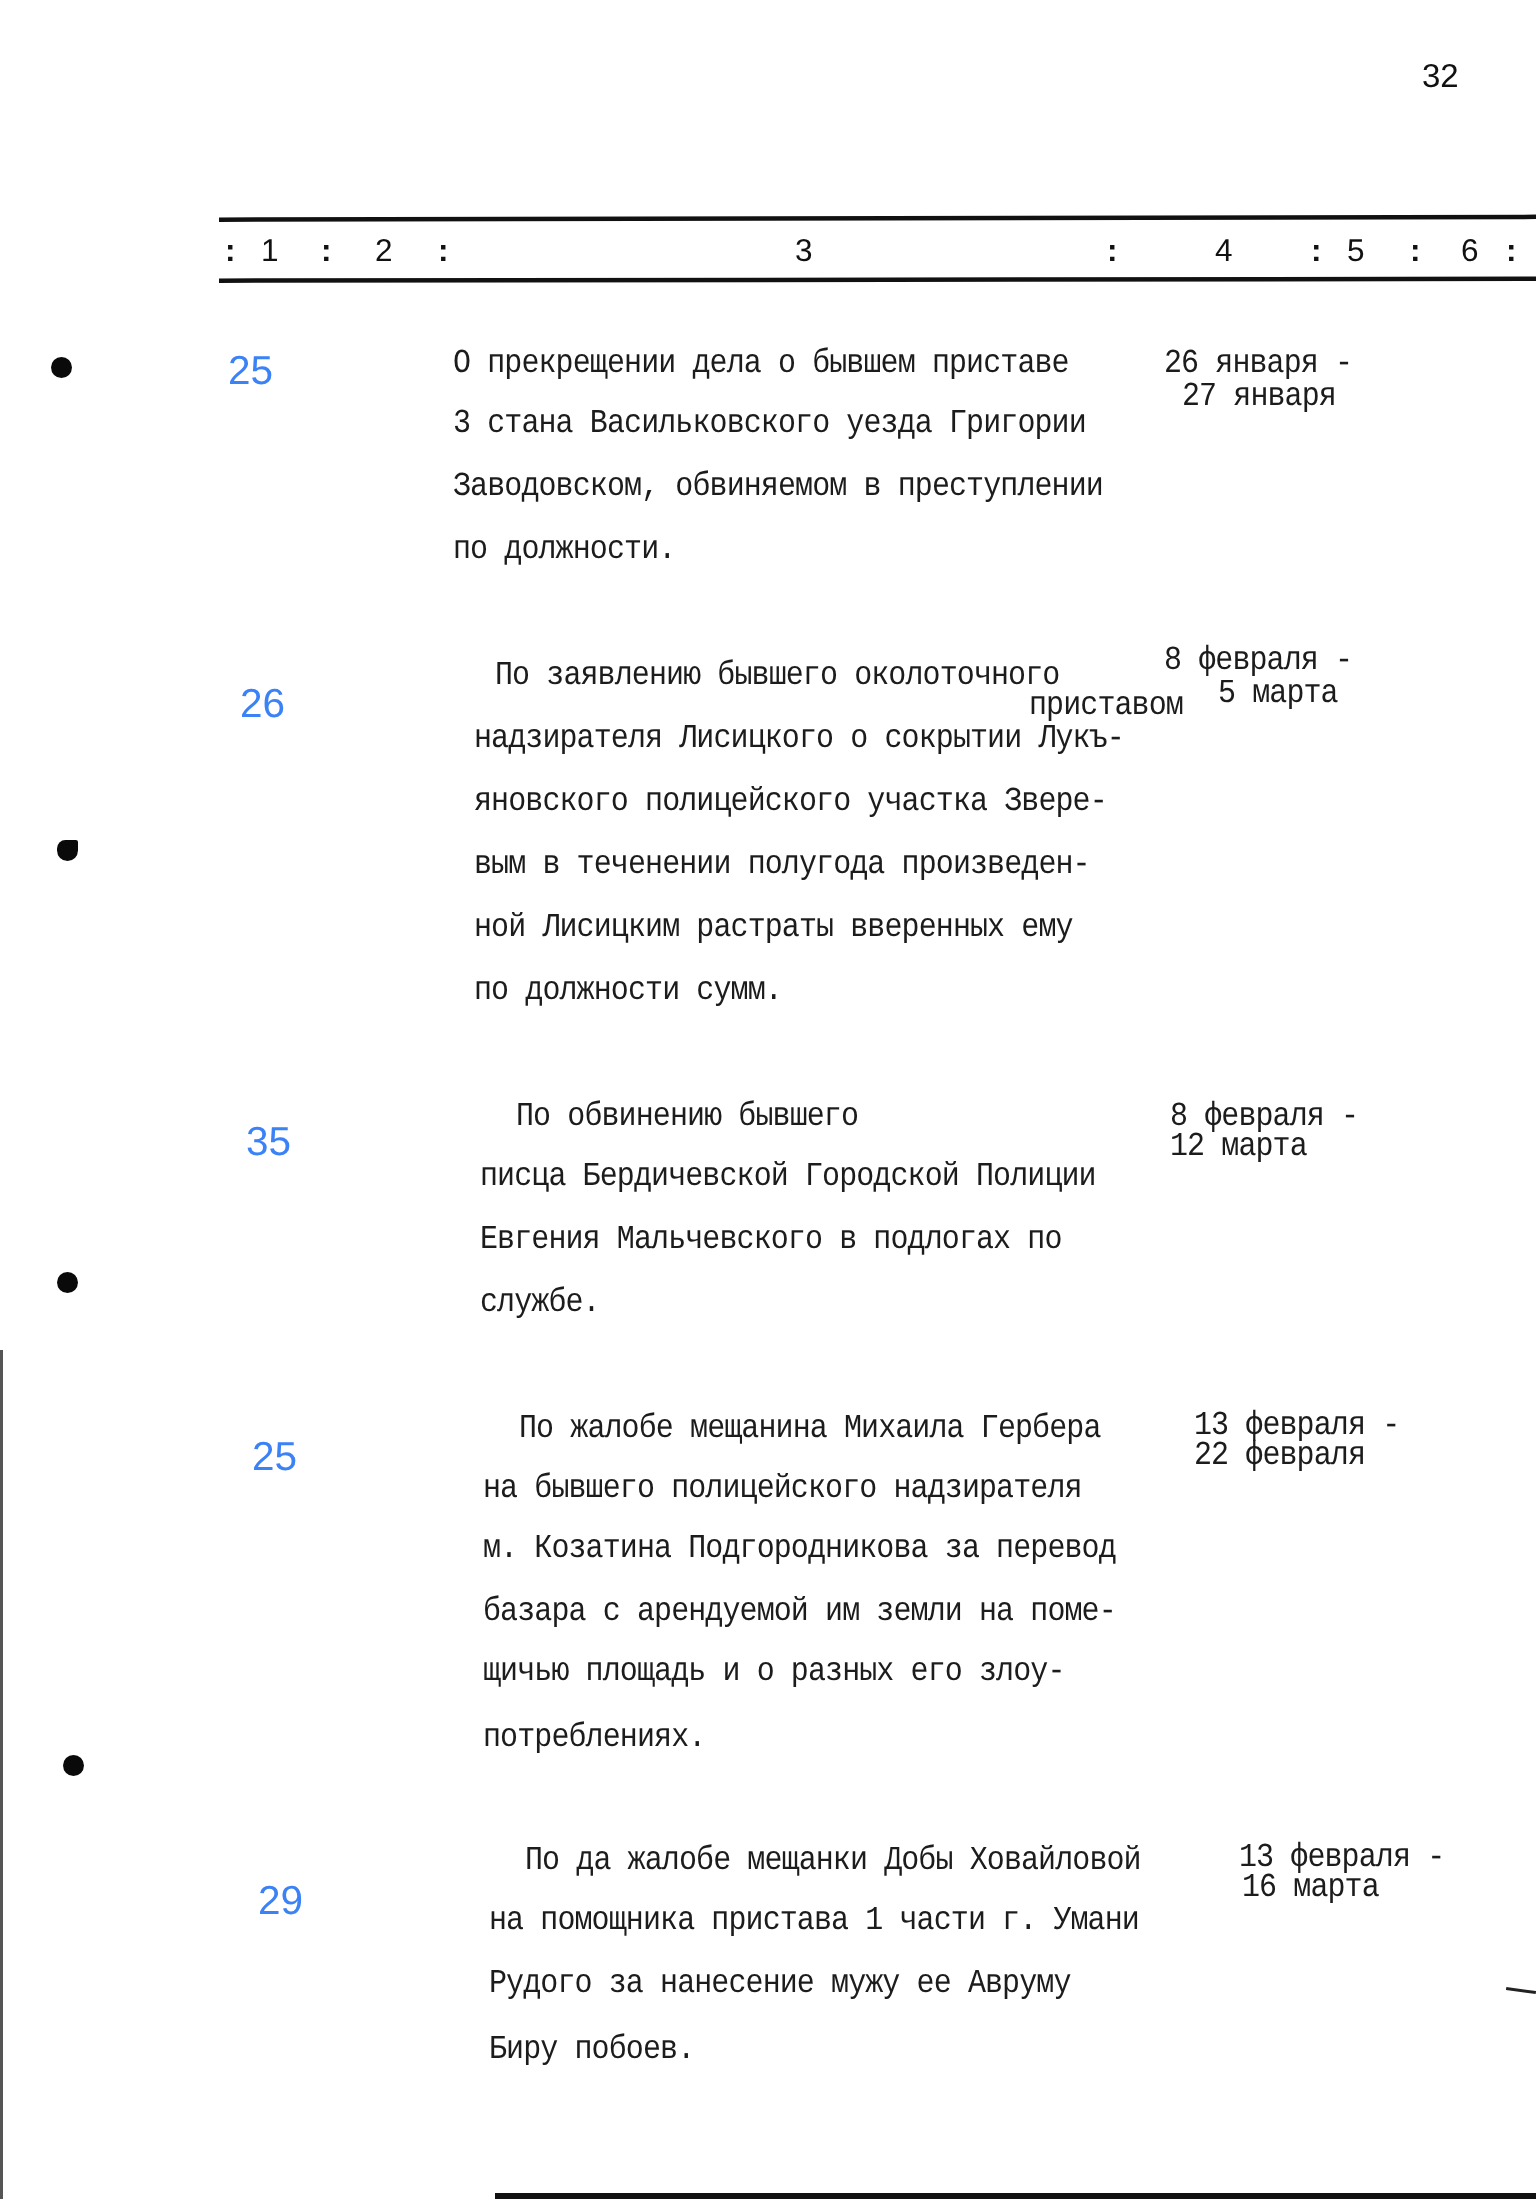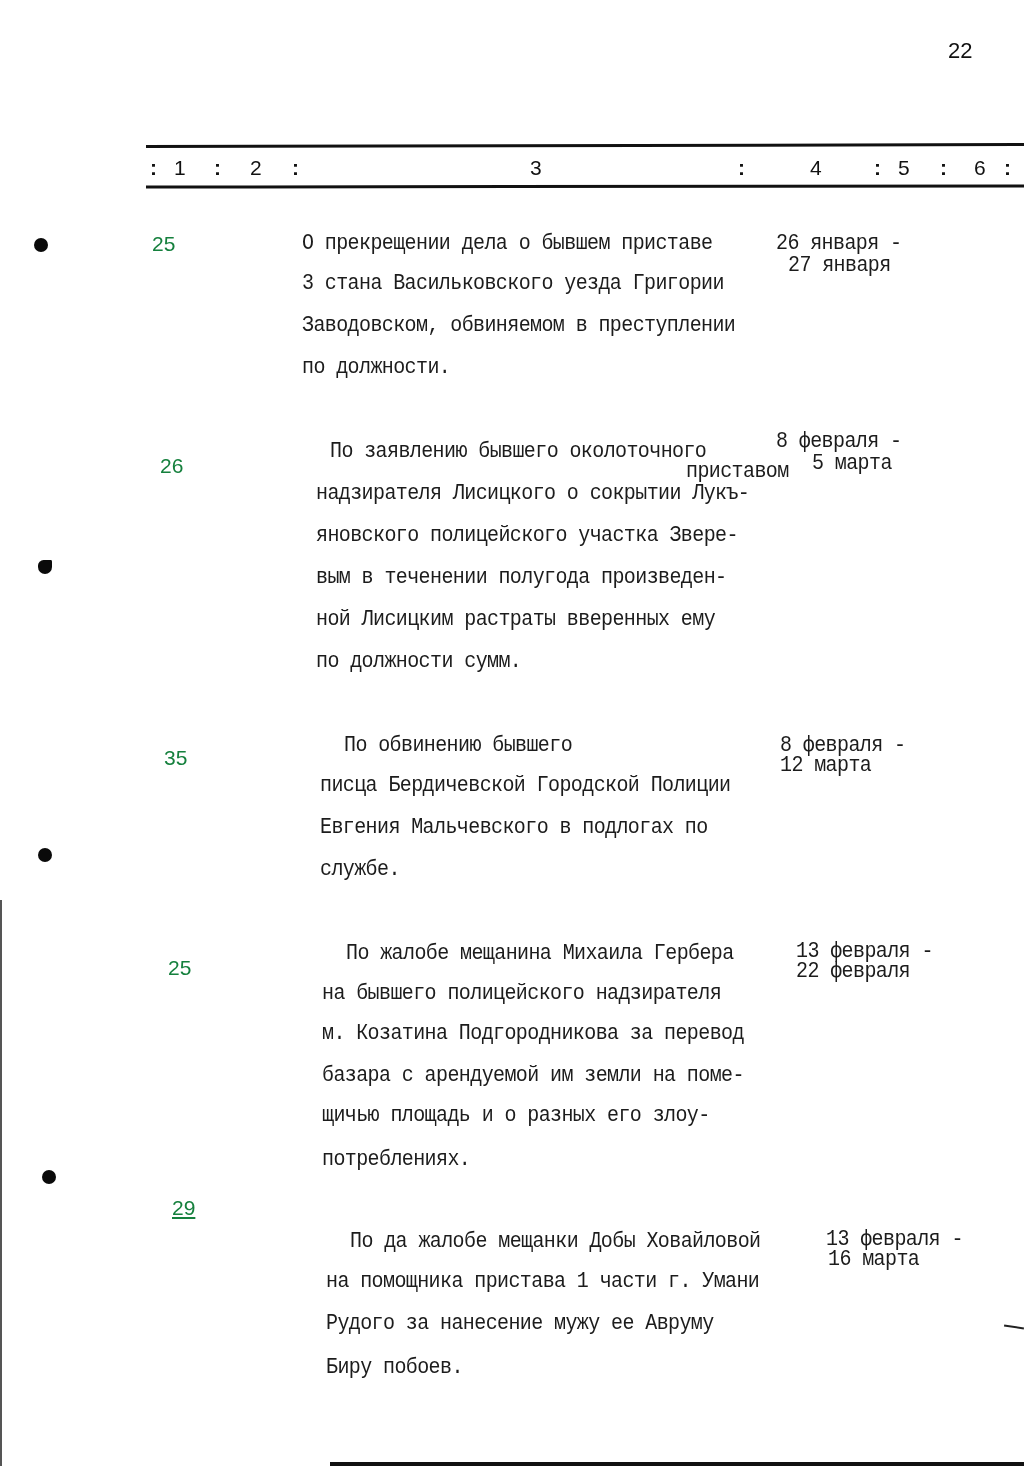--- a/index.html
+++ b/index.html
@@ -39,22 +39,22 @@
     font-family: "Liberation Sans", "DejaVu Sans", sans-serif;
     font-size: 21px;
     color: #111;
   }
   .header-row span { position: absolute; top: 0; }
   .colon { font-weight: bold; }
 
   .entry-num {
     position: absolute;
     font-family: "Liberation Sans", "DejaVu Sans", sans-serif;
-    font-size: 21px;
-    color: #15803d;
+    font-size: 27px;
+    color: #3b82f6;
   }
   .entry-line {
     position: absolute;
     font-size: 20px;
     letter-spacing: -0.6px;
     white-space: nowrap;
     color: #1c1c1c;
     transform: scaleY(1.12);
     transform-origin: left top;
   }
@@ -110,21 +110,21 @@
     height: 2px;
     background: #222;
     transform: rotate(8deg);
   }
 </style>
 </head>
 <body>
 
 <div>
 
-  <div class="page-number">22</div>
+  <div class="page-number">32</div>
 
   <div class="rule top"></div>
   <div class="header-row">
     <span class="colon" style="left:4px">:</span>
     <span style="left:28px">1</span>
     <span class="colon" style="left:68px">:</span>
     <span style="left:104px">2</span>
     <span class="colon" style="left:146px">:</span>
     <span style="left:384px">3</span>
     <span class="colon" style="left:592px">:</span>
@@ -176,21 +176,21 @@
     <div class="entry-line" style="left:322px; top:980px;">на бывшего полицейского надзирателя</div>
     <div class="entry-line" style="left:322px; top:1020px;">м. Козатина Подгородникова за перевод</div>
     <div class="entry-line" style="left:322px; top:1062px;">базара с арендуемой им земли на поме-</div>
     <div class="entry-line" style="left:322px; top:1102px;">щичью площадь и о разных его злоу-</div>
     <div class="entry-line" style="left:322px; top:1146px;">потреблениях.</div>
     <div class="date-line" style="left:796px; top:938px;">13 февраля -</div>
     <div class="date-line" style="left:796px; top:958px;">22 февраля</div>
   </div>
 
   <div>
-    <div class="entry-num" style="left:172px; top:1196px;text-decoration:underline;">29</div>
+    <div class="entry-num" style="left:172px; top:1252px;">29</div>
     <div class="entry-line" style="left:350px; top:1228px;">По да жалобе мещанки Добы Ховайловой</div>
     <div class="entry-line" style="left:326px; top:1268px;">на помощника пристава 1 части г. Умани</div>
     <div class="entry-line" style="left:326px; top:1310px;">Рудого за нанесение мужу ее Авруму</div>
     <div class="entry-line" style="left:326px; top:1354px;">Биру побоев.</div>
     <div class="date-line" style="left:826px; top:1226px;">13 февраля -</div>
     <div class="date-line" style="left:828px; top:1246px;">16 марта</div>
   </div>
 
   <div class="punch-hole" style="left:34px; top:238px;"></div>
   <div class="punch-hole tri" style="left:38px; top:560px;"></div>

